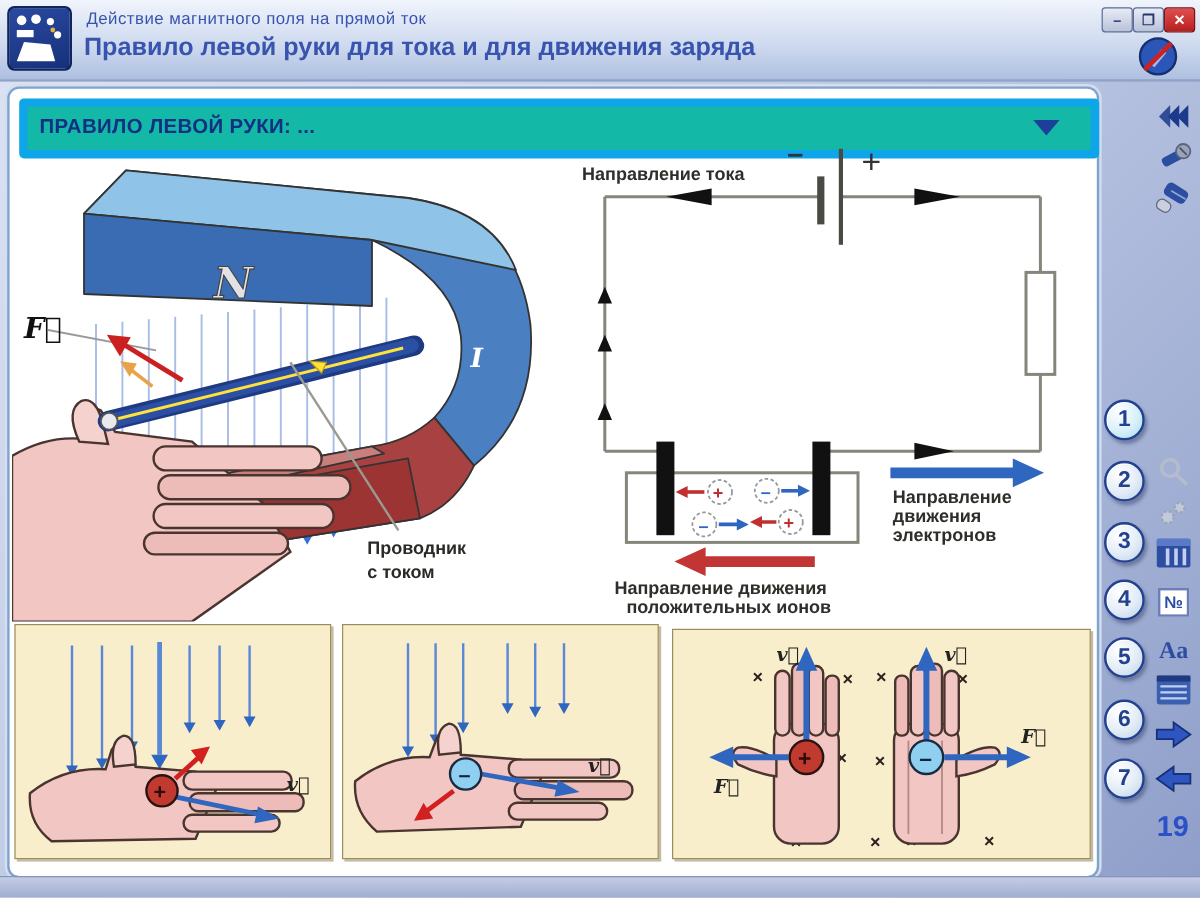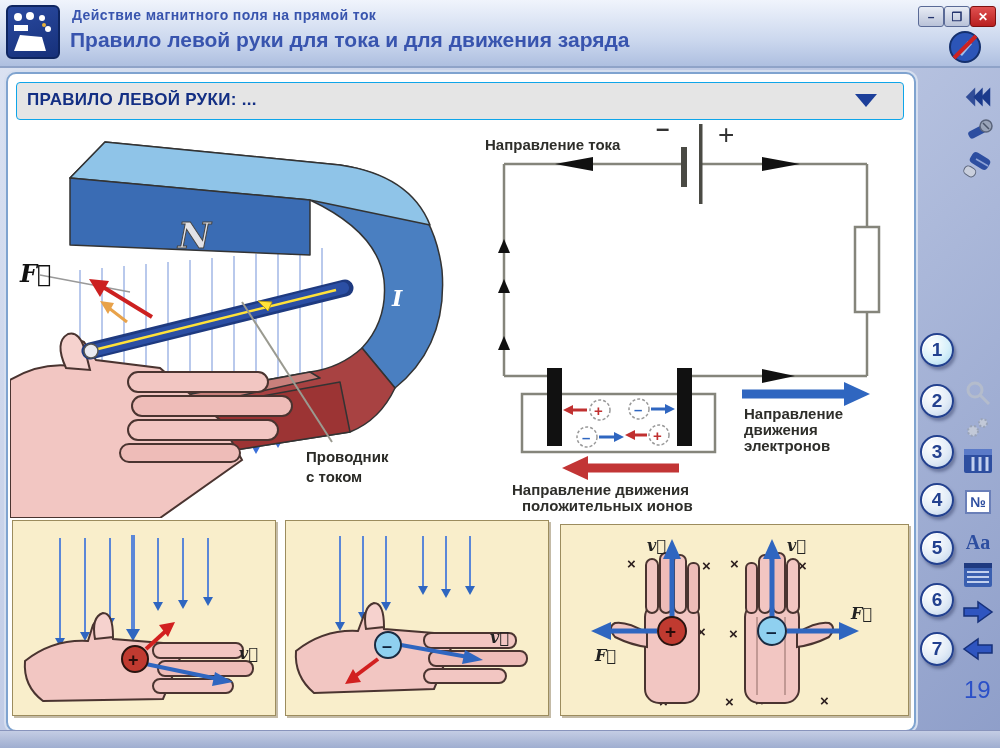--- a/index.html
+++ b/index.html
@@ -5,46 +5,46 @@
   html,body{margin:0;padding:0;}
   body{font-family:"Liberation Sans",sans-serif;}
   #app{position:relative;width:1000px;height:748px;overflow:hidden;
        background:linear-gradient(135deg,#dde4f3 0%,#bfcae5 45%,#8e9ec9 100%);}
   
   .titlebar{position:absolute;left:0;top:0;width:1000px;height:66px;
     background:linear-gradient(180deg,#f0f4fc 0%,#ccd8ee 60%,#aebfe0 100%);
     border-bottom:2px solid #8fa3c8;}
   .logo{position:absolute;left:6px;top:5px;width:54px;height:54px;border-radius:6px;
     background:linear-gradient(160deg,#2a4aa0,#16307a);border:2px solid #0e2560;box-sizing:border-box;}
-  .title1{position:absolute;left:72px;top:7px;font-size:14px;font-weight:bold;color:#3854ae;letter-spacing:.4px;}
+  .title1{position:absolute;left:72px;top:7px;font-size:14px;font-weight:normal;color:#3854ae;letter-spacing:.4px;}
   .title2{position:absolute;left:70px;top:28px;font-size:21px;font-weight:600;color:#3854ae;}
   .winbtn{position:absolute;top:6px;width:24px;height:19px;border:1px solid #5a6a96;border-radius:3px;
     background:linear-gradient(180deg,#e8ecf5,#b9c2d8);color:#25356e;font-size:12px;font-weight:bold;
     display:flex;align-items:center;justify-content:center;line-height:1;}
   .winbtn.close{background:linear-gradient(180deg,#e05050,#b81f1f);color:#fff;border-color:#7d1010;}
   
   .content{position:absolute;left:6px;top:72px;width:906px;height:656px;background:#fff;
     border:2px solid #7fa3cf;border-radius:10px;box-shadow:0 0 0 2px #d5deef;}
-  .chead{position:absolute;left:8px;top:8px;width:886px;height:36px;background:#e5e5e5;
-    border:1px solid #0ea5e9;border-radius:4px;}
+  .chead{position:absolute;left:8px;top:8px;width:886px;height:36px;background:#14b8a6;
+    border:7px solid #0ea5e9;border-radius:4px;}
   .chead-text{position:absolute;left:10px;top:7px;font-size:17px;font-weight:bold;color:#132f84;letter-spacing:.3px;}
   .chead-tri{position:absolute;right:26px;top:11px;width:0;height:0;
     border-left:11px solid transparent;border-right:11px solid transparent;border-top:13px solid #1c3f9a;}
   .figure{position:absolute;}
   .panel{position:absolute;background:#f9eecb;border:1px solid #9c8c5e;
     box-shadow:2px 2px 0 rgba(125,105,60,.45);}
   
   .numbtn{position:absolute;left:920px;width:34px;height:34px;border-radius:50%;
     background:radial-gradient(circle at 35% 30%,#ffffff 0%,#e2ecf7 55%,#bcd0e8 100%);
     border:2px solid #23418f;box-sizing:border-box;color:#23418f;font-weight:bold;font-size:19px;
     display:flex;align-items:center;justify-content:center;
     box-shadow:2px 3px 3px rgba(60,70,110,.5),inset 1px 1px 0 #fff;}
   .numbtn.active{background:radial-gradient(circle at 35% 30%,#ffffff 0%,#d7f0fa 55%,#a9d7ee 100%);}
   .sideicon{position:absolute;left:962px;width:32px;height:30px;display:flex;align-items:center;justify-content:center;}
-  .pageno{position:absolute;left:964px;top:676px;font-size:24px;font-weight:normal;color:#2b50c8;}
+  .pageno{position:absolute;left:964px;top:676px;font-size:24px;font-weight:bold;color:#2b50c8;}
   .bottomstrip{position:absolute;left:0;top:730px;width:1000px;height:18px;
     background:linear-gradient(180deg,#c4cde4,#9daccf);border-top:1px solid #8894bc;}
   .aa-ic{font-size:20px;font-weight:bold;color:#2d4ea0;font-family:"Liberation Serif",serif;}
   .no-ic{width:26px;height:24px;border:2px solid #6a7fb8;background:#fff;color:#2d4ea0;font-weight:bold;
     font-size:14px;display:flex;align-items:center;justify-content:center;box-sizing:border-box;}
   svg text{font-family:"Liberation Sans",sans-serif;}
   .veclabel{font-family:"DejaVu Serif",serif;font-style:italic;font-weight:bold;}
 </style>
 </head>
 <body>

